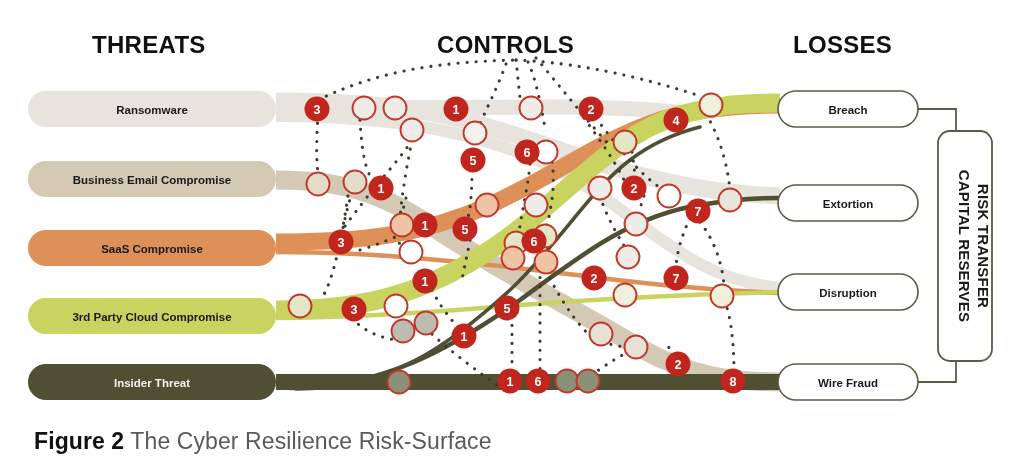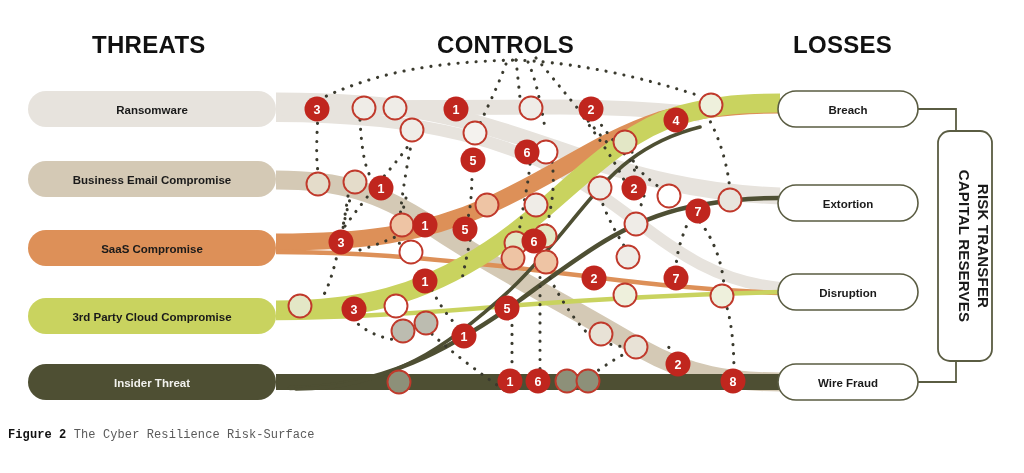--- a/index.html
+++ b/index.html
@@ -5,21 +5,21 @@
   html,body{margin:0;padding:0;background:#ffffff;}
   body{width:1024px;height:473px;font-family:"Liberation Sans",sans-serif;overflow:hidden;}
   #stage{position:relative;width:828px;height:473px;}
   svg#diagram{position:absolute;left:0;top:0;width:1024px;height:473px;}
   .col-head{font-weight:bold;font-size:24px;fill:#111111;letter-spacing:.3px;}
   .node-label{font-weight:bold;font-size:11.5px;fill:#1a1a1a;}
   .node-label-dark{font-weight:bold;font-size:11.5px;fill:#f2f2ee;}
   .loss-label{font-weight:bold;font-size:11.5px;fill:#1a1a1a;}
   .rt-label{font-weight:bold;font-size:15px;fill:#1a1a1a;letter-spacing:.2px;}
   .badge-num{font-weight:bold;font-size:12.5px;fill:#ffffff;}
-  .cap{position:absolute;left:8px;top:428px;font-size:12px;color:#5a5a5a;letter-spacing:.1px;white-space:nowrap;font-family:Liberation Mono, monospace;}
+  .cap{position:absolute;left:34px;top:428px;font-size:23px;color:#5a5a5a;letter-spacing:.1px;white-space:nowrap;}
   .cap b{color:#111111;font-weight:bold;}
 </style>
 </head>
 <body>
 
 <div id="stage">
 
   <svg id="diagram" viewBox="0 0 1024 473">
 
     <text class="col-head" x="92" y="53">THREATS</text>

